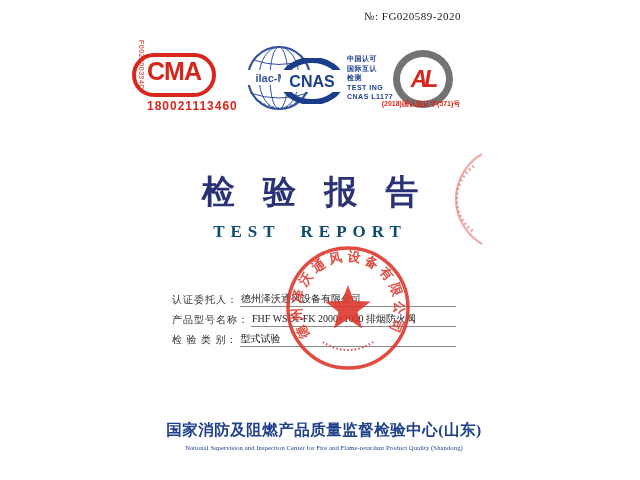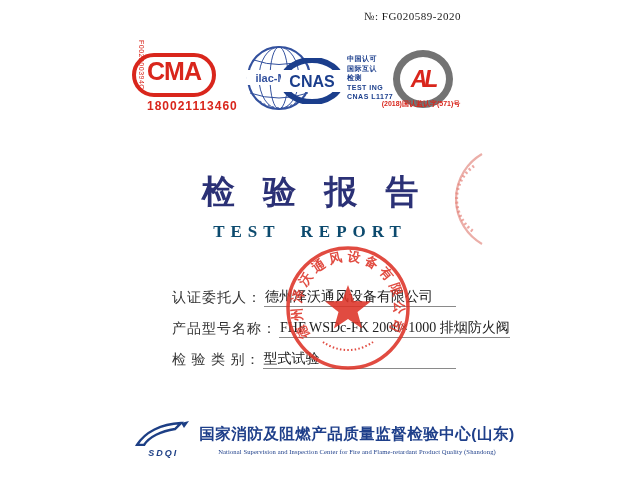--- a/index.html
+++ b/index.html
@@ -32,39 +32,39 @@
   
   .title-wrap{position:absolute;left:130px;top:170px;width:360px;text-align:center;}
   .title-zh{font-size:33px;font-weight:bold;color:#2b3176;letter-spacing:10px;text-indent:10px;}
   .title-en{margin-top:7px;font-size:17px;font-weight:bold;color:#0c4a6e;letter-spacing:6px;word-spacing:10px;}
 
   
   .partial-stamp{position:absolute;left:446px;top:152px;opacity:.75;}
 
   
   .fields{position:absolute;left:172px;top:289px;width:284px;}
-  .frow{display:flex;align-items:flex-end;height:18px;margin-bottom:13px;font-size:14px;}
+  .frow{display:flex;align-items:flex-end;height:18px;margin-bottom:2px;font-size:10px;}
   .frow .lbl{white-space:nowrap;letter-spacing:1px;color:#333;padding-right:2px;}
   .frow .val{flex:1;border-bottom:1.4px solid #8a8a8a;white-space:nowrap;color:#222;padding-left:1px;}
 
   
   .stamp{position:absolute;left:283px;top:243px;z-index:5;opacity:.88;}
   .st-ring{fill:none;stroke:#dd3327;stroke-width:3.5;}
   .st-star{fill:#dd3327;}
   .st-text{font-size:13px;font-weight:bold;fill:#dd3327;letter-spacing:4px;
            font-family:"Liberation Sans",sans-serif;}
   .st-dash{fill:none;stroke:#dd3327;stroke-width:2;stroke-dasharray:1.5 2.2;}
 
   
   .footer{position:absolute;left:124px;top:420px;width:400px;display:flex;align-items:center;justify-content:center;}
   .f-logo{width:60px;flex:0 0 60px;text-align:center;margin-right:6px;}
   .f-logo .sdqi{font-family:"Liberation Sans",sans-serif;font-style:italic;font-weight:bold;font-size:9px;
                 color:#1d3f85;letter-spacing:2px;margin-top:-2px;}
   .f-text{text-align:center;}
-  .org-zh{font-family:Liberation Sans, sans-serif;font-size:15.5px;font-weight:bold;color:#1e3f8a;letter-spacing:.5px;}
+  .org-zh{font-family:Liberation Serif, serif;font-size:15.5px;font-weight:bold;color:#1e3f8a;letter-spacing:.5px;}
   .org-en{margin-top:3px;font-size:6.6px;color:#1e3f8a;letter-spacing:.1px;}
 
   .blue-stroke{stroke:#33519e;fill:none;}
 </style>
 </head>
 <body>
 
 <div class="page">
 
   <div class="report-no">№: FG020589-2020</div>
@@ -137,26 +137,19 @@
       <path id="stampArc" d="M 65 112 A 47 47 0 1 1 65.05 112" fill="none"></path>
     </defs>
     <text class="st-text">
       <textPath href="#stampArc" startOffset="44">德州泽沃通风设备有限公司</textPath>
     </text>
     <polygon class="st-star" points="65,42 59.1,57.9 42.2,58.6 55.5,69.1 50.9,85.4 65,76 79.1,85.4 74.5,69.1 87.8,58.6 70.9,57.9"></polygon>
     <path class="st-dash" d="M 40 99 A 43 43 0 0 0 90 99"></path>
   </svg>
 
   <div class="footer">
-    <div class="f-logo">
-      <svg width="56" height="26" viewBox="0 0 56 26">
-        <path d="M2,25 C10,12 26,4 46,3 L40,9 C26,11 14,17 9,25 Z" fill="none" stroke="#1d3f85" stroke-width="2.4"></path>
-        <path d="M46,3 L54,1 L49,8 Z" fill="#1d3f85"></path>
-      </svg>
-      <div class="sdqi">SDQI</div>
-    </div>
     <div class="f-text">
       <div class="org-zh">国家消防及阻燃产品质量监督检验中心(山东)</div>
       <div class="org-en">National Supervision and Inspection Center for Fire and Flame-retardant Product Quality (Shandong)</div>
     </div>
   </div>
 
 </div>
 
 </body></html>

